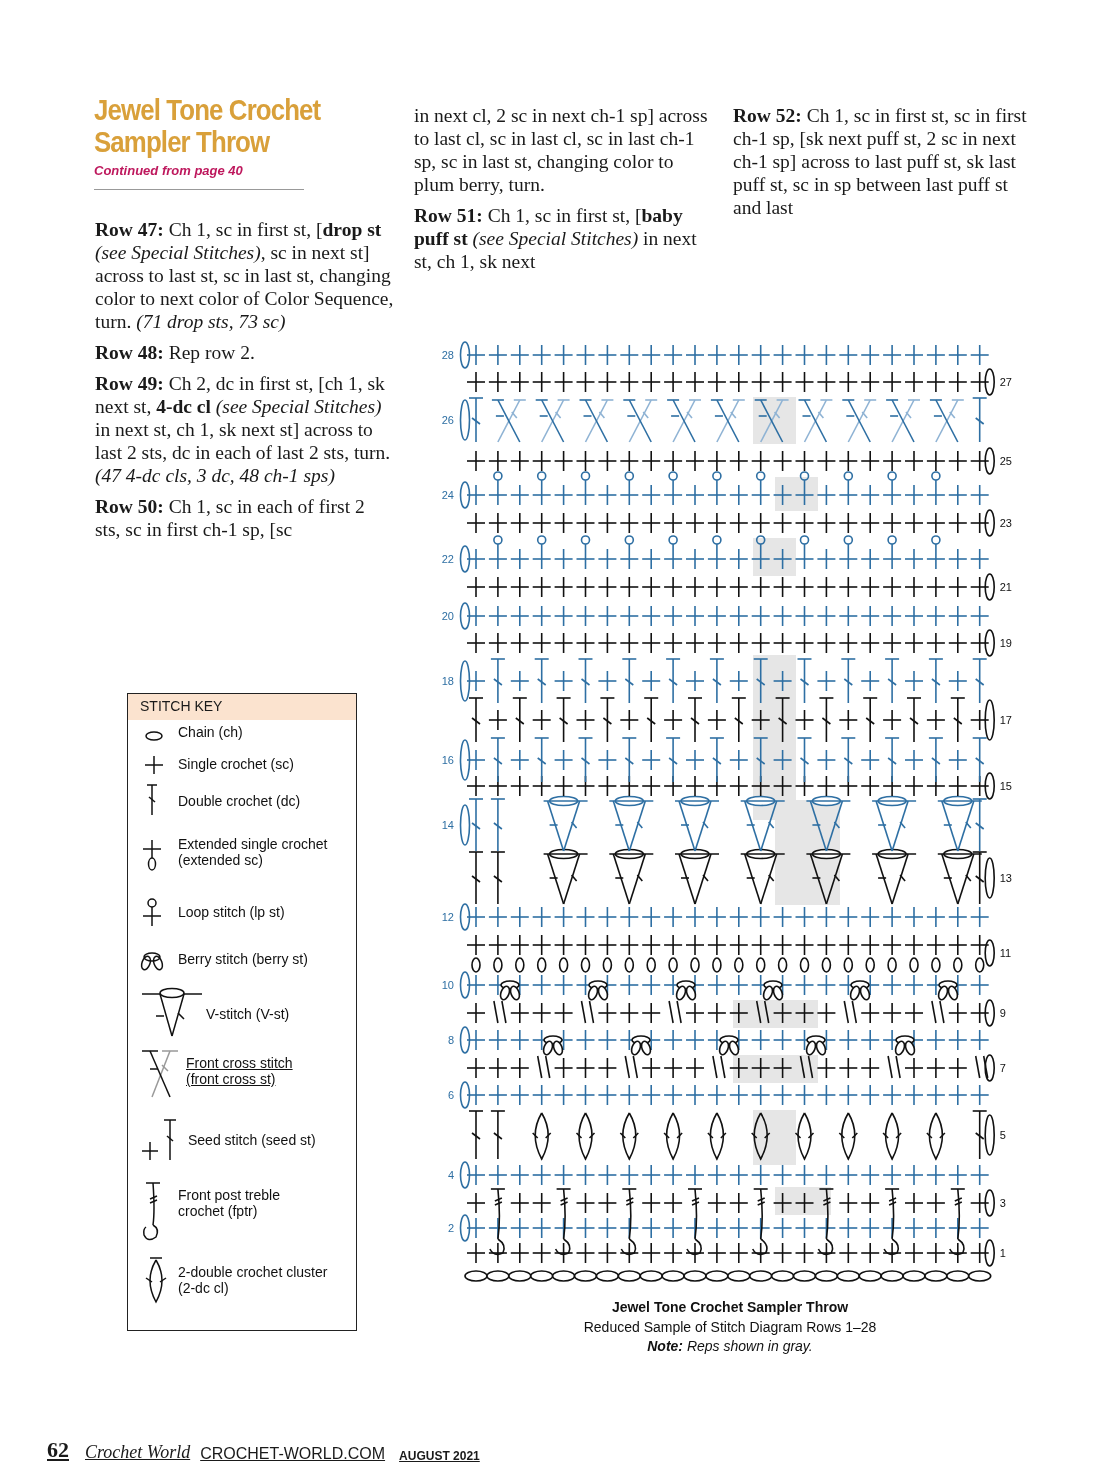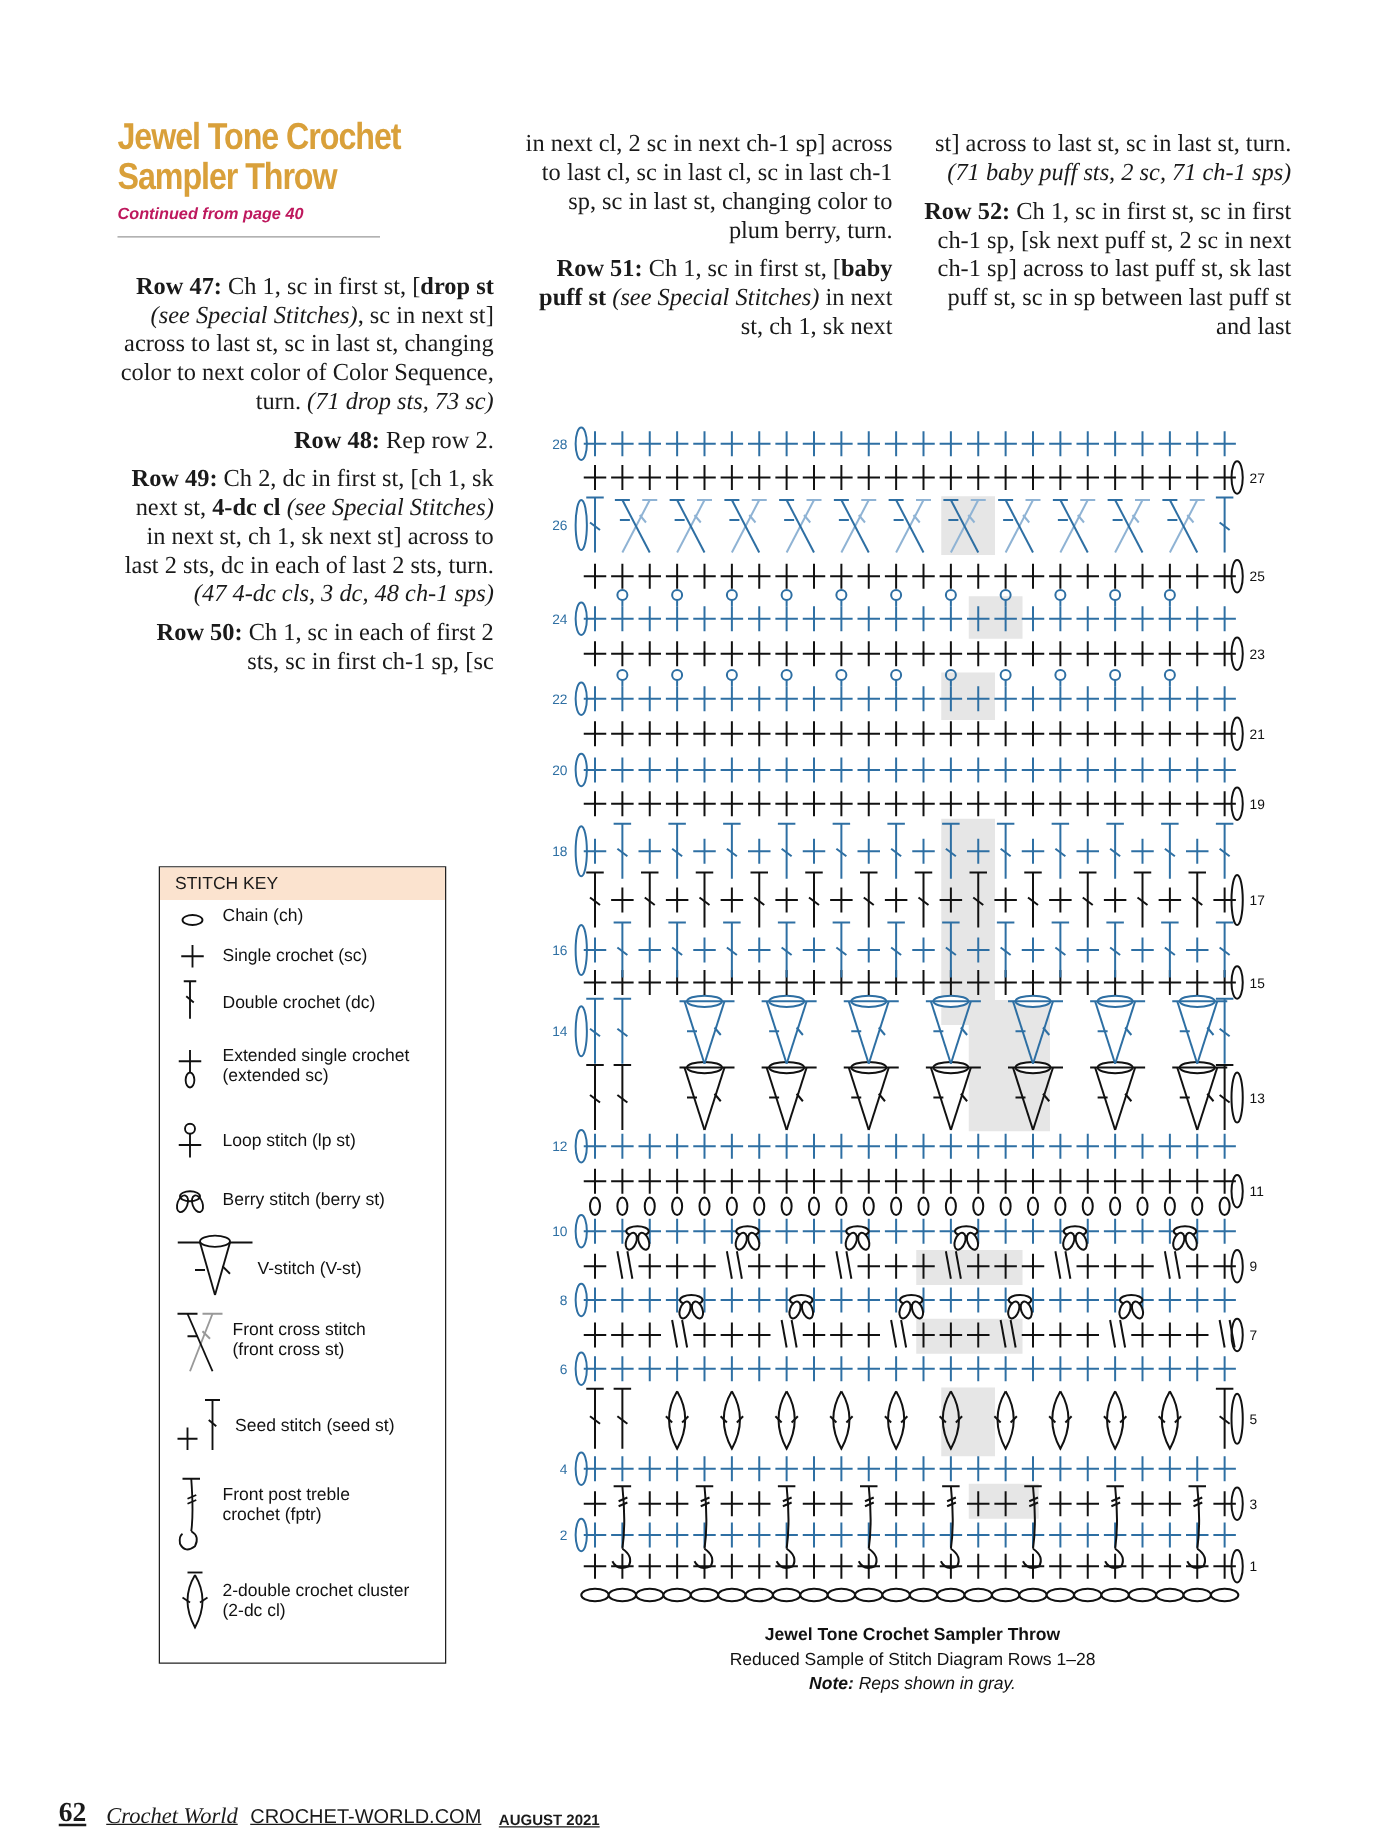--- a/index.html
+++ b/index.html
@@ -1,20 +1,20 @@
 <!DOCTYPE html>
 <html><head>
 <meta charset="utf-8">
 <style>
   html, body { margin:0; padding:0; background:#fff; }
   body { width:1100px; height:1478px; position:relative; overflow:hidden; font-family:"DejaVu Serif", serif; color:#1a1a1a; }
   .title { position:absolute; left:94px; top:94px; width:300px; font-family:"Liberation Sans", sans-serif; font-weight:bold; color:#d9a03a; font-size:30px; line-height:32px; letter-spacing:-1px; transform:scaleX(0.86); transform-origin:left top; }
   .continued { position:absolute; left:94px; top:163px; font-family:"Liberation Sans", sans-serif; font-weight:bold; font-style:italic; font-size:13px; color:#be185d; }
   .rule { position:absolute; left:94px; top:189px; width:210px; height:1px; background:#999; }
-  .col { position:absolute; font-family:"Liberation Serif", serif; font-size:19.5px; line-height:23px; color:#1a1a1a;text-align:right; }
+  .col { position:absolute; font-family:"Liberation Serif", serif; font-size:19.5px; line-height:23px; color:#1a1a1a; }
   .col p { margin:0 0 8px 0; }
   .col b { font-weight:bold; }
   .col i { font-style:italic; }
   .col1 { left:95px; top:218px; width:300px; }
   .col2 { left:414px; top:104px; width:300px; }
   .col3 { left:733px; top:104px; width:300px; }
 
   .key { position:absolute; left:127px; top:693px; width:228px; height:636px; border:1.5px solid #222; font-family:"Liberation Sans", sans-serif; }
   .key-head { background:#fbe3cf; padding:4px 12px; font-weight:normal; font-size:14px; height:18px; }
   .key-item { position:absolute; left:0; width:228px; font-size:14px; color:#111; }
@@ -44,21 +44,20 @@
     <p><b>Row 47:</b><span> Ch 1, sc in first st, [</span><b>drop st</b><i> (see Special Stitches)</i><span>, sc in next st] across to last st, sc in last st, changing color to next color of Color Sequence, turn. </span><i>(71 drop sts, 73 sc)</i></p>
     <p><b>Row 48:</b><span> Rep row 2.</span></p>
     <p><b>Row 49:</b><span> Ch 2, dc in first st, [ch 1, sk next st, </span><b>4-dc cl</b><i> (see Special Stitches)</i><span> in next st, ch 1, sk next st] across to last 2 sts, dc in each of last 2 sts, turn. </span><i>(47 4-dc cls, 3 dc, 48 ch-1 sps)</i></p>
     <p><b>Row 50:</b><span> Ch 1, sc in each of first 2 sts, sc in first ch-1 sp, [sc</span></p>
   </div>
 <div class="col col2">
     <p><span>in next cl, 2 sc in next ch-1 sp] across to last cl, sc in last cl, sc in last ch-1 sp, sc in last st, changing color to plum berry, turn.</span></p>
     <p><b>Row 51:</b><span> Ch 1, sc in first st, [</span><b>baby puff st</b><i> (see Special Stitches)</i><span> in next st, ch 1, sk next</span></p>
   </div>
 <div class="col col3">
-    <p><span>st] across to last st, sc in last st, turn. </span><i>(71 baby puff sts, 2 sc, 71 ch-1 sps)</i></p>
     <p><b>Row 52:</b><span> Ch 1, sc in first st, sc in first ch-1 sp, [sk next puff st, 2 sc in next ch-1 sp] across to last puff st, sk last puff st, sc in sp between last puff st and last</span></p>
   </div>
 
 <div class="key">
   <div class="key-head">STITCH KEY</div>
   <div id="key-items">
       <div class="key-item" style="top: 38px;">
         <svg width="30" height="24" viewBox="0 0 30 24" style="left: 12px; top: -8px;">
           <ellipse cx="14" cy="12" rx="8" ry="4" fill="none" stroke="#111" stroke-width="1.5"></ellipse>
         </svg>
@@ -117,21 +116,21 @@
       </div>
       <div class="key-item" style="top: 377px;">
         <svg width="42" height="52" viewBox="0 0 42 52" style="left: 12px; top: -22px;">
           <line x1="2" y1="2" x2="18" y2="2" stroke="#111" stroke-width="1.5"></line>
           <line x1="22" y1="2" x2="38" y2="2" stroke="#999" stroke-width="1.5"></line>
           <line x1="30" y1="2" x2="12" y2="48" stroke="#999" stroke-width="1.5"></line>
           <line x1="10" y1="2" x2="30" y2="48" stroke="#111" stroke-width="1.5"></line>
           <line x1="10" y1="20" x2="18" y2="20" stroke="#111" stroke-width="1.5"></line>
           <line x1="22" y1="16" x2="28" y2="22" stroke="#999" stroke-width="1.5"></line>
         </svg>
-        <span style="left: 58px; top: -16px;">Front cross stitch
+        <span style="left: 58px; top: -16px; text-decoration: underline;">Front cross stitch
 (front cross st)</span>
       </div>
       <div class="key-item" style="top: 446px;">
         <svg width="40" height="46" viewBox="0 0 40 46" style="left: 12px; top: -22px;">
           <line x1="24" y1="2" x2="36" y2="2" stroke="#111" stroke-width="1.5"></line>
           <line x1="30" y1="2" x2="30" y2="42" stroke="#111" stroke-width="1.5"></line>
           <line x1="27" y1="18" x2="33" y2="23" stroke="#111" stroke-width="1.5"></line>
           <line x1="10" y1="24" x2="10" y2="42" stroke="#111" stroke-width="1.5"></line>
           <line x1="2" y1="33" x2="18" y2="33" stroke="#111" stroke-width="1.5"></line>
         </svg>

